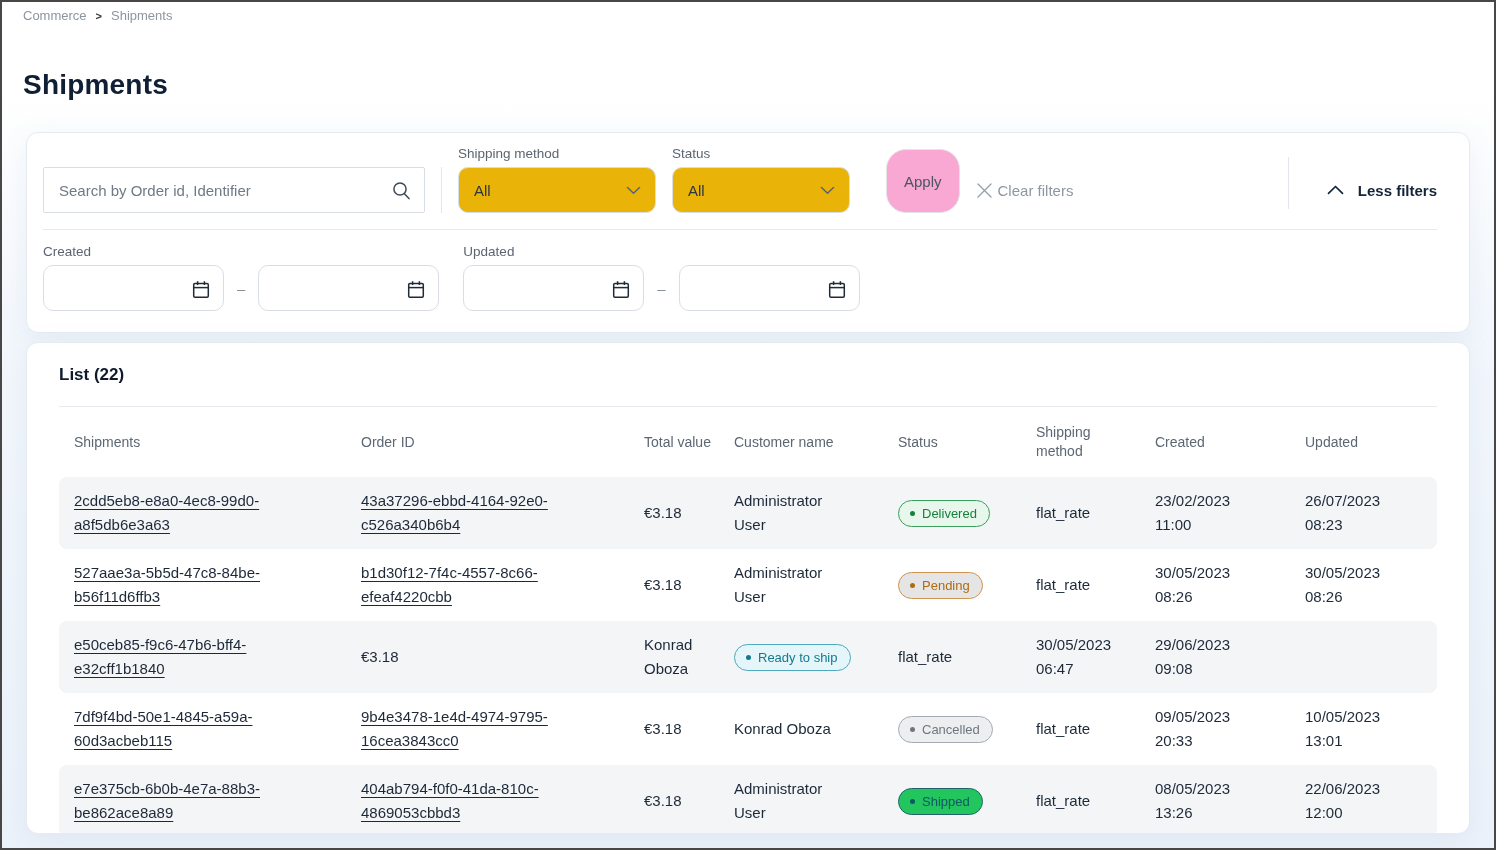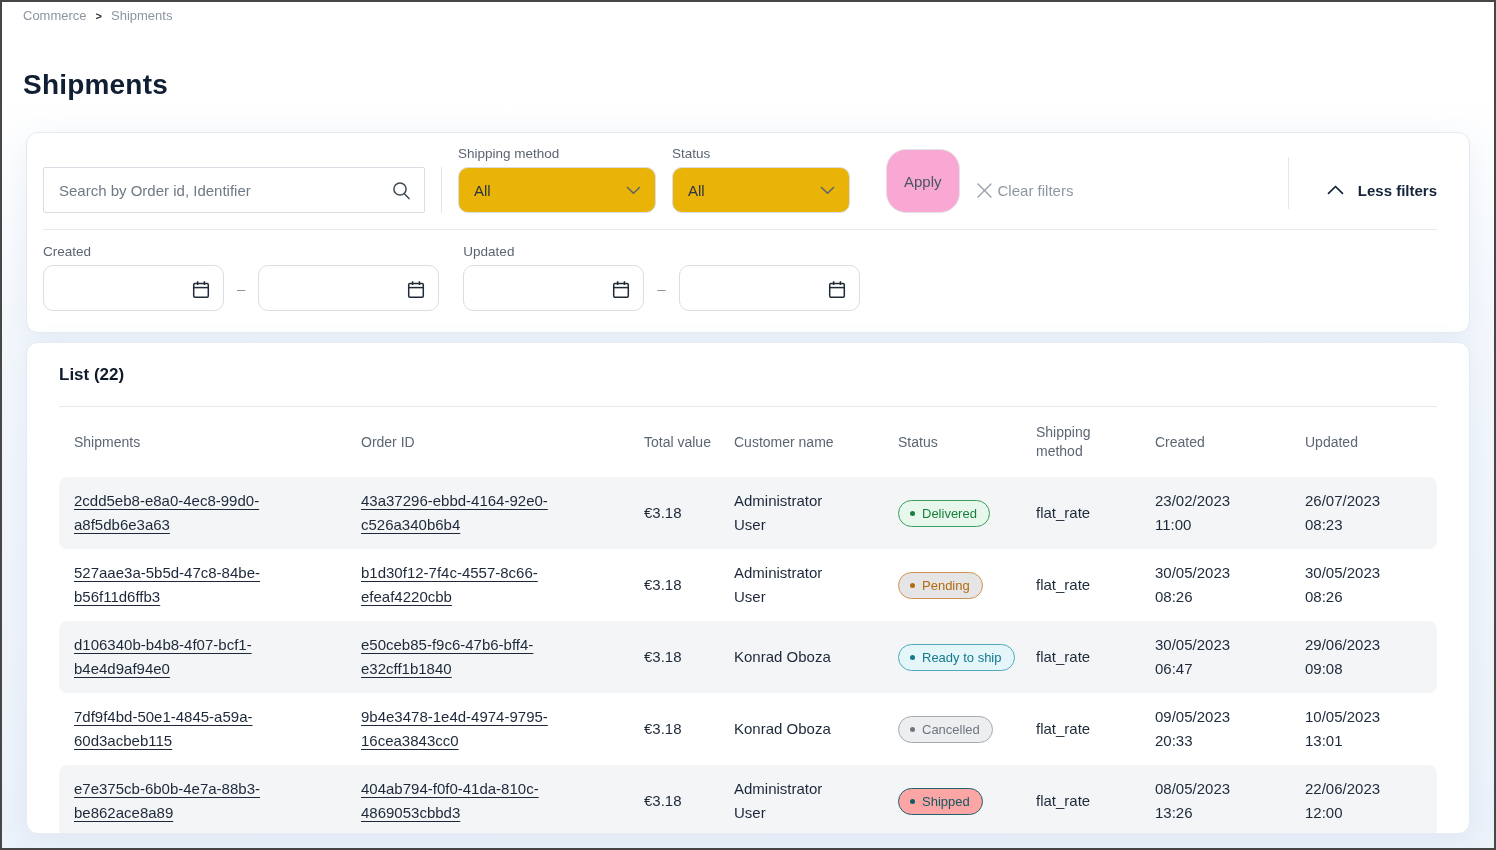--- a/index.html
+++ b/index.html
@@ -298,21 +298,20 @@
           <div class="cell">
             <div>30/05/2023</div>
             <div>08:26</div>
           </div>
           <div class="cell">
             <div>30/05/2023</div>
             <div>08:26</div>
           </div>
         </div>
         <div class="trow grid8">
-          <div class="cell"><a>d106340b-b4b8-4f07-bcf1-b4e4d9af94e0</a></div>
           <div class="cell"><a>e50ceb85-f9c6-47b6-bff4-e32cff1b1840</a></div>
           <div class="cell">€3.18</div>
           <div class="cell customer">Konrad Oboza</div>
           <div class="cell"><span class="pill" style="color:#15798d;border-color:#4fa8bb;background:#e4f6fa"><span class="dot"></span>Ready to ship</span></div>
           <div class="cell">flat_rate</div>
           <div class="cell">
             <div>30/05/2023</div>
             <div>06:47</div>
           </div>
           <div class="cell">
@@ -334,21 +333,21 @@
           <div class="cell">
             <div>10/05/2023</div>
             <div>13:01</div>
           </div>
         </div>
         <div class="trow grid8">
           <div class="cell"><a>e7e375cb-6b0b-4e7a-88b3-be862ace8a89</a></div>
           <div class="cell"><a>404ab794-f0f0-41da-810c-4869053cbbd3</a></div>
           <div class="cell">€3.18</div>
           <div class="cell customer">Administrator User</div>
-          <div class="cell"><span class="pill" style="color:#0f5963;border-color:#25616b;background:#fca5a5"><span class="dot"></span>Shipped</span></div>
+          <div class="cell"><span class="pill" style="color:#0f5963;border-color:#25616b;background:#22c55e"><span class="dot"></span>Shipped</span></div>
           <div class="cell">flat_rate</div>
           <div class="cell">
             <div>08/05/2023</div>
             <div>13:26</div>
           </div>
           <div class="cell">
             <div>22/06/2023</div>
             <div>12:00</div>
           </div>
         </div>

